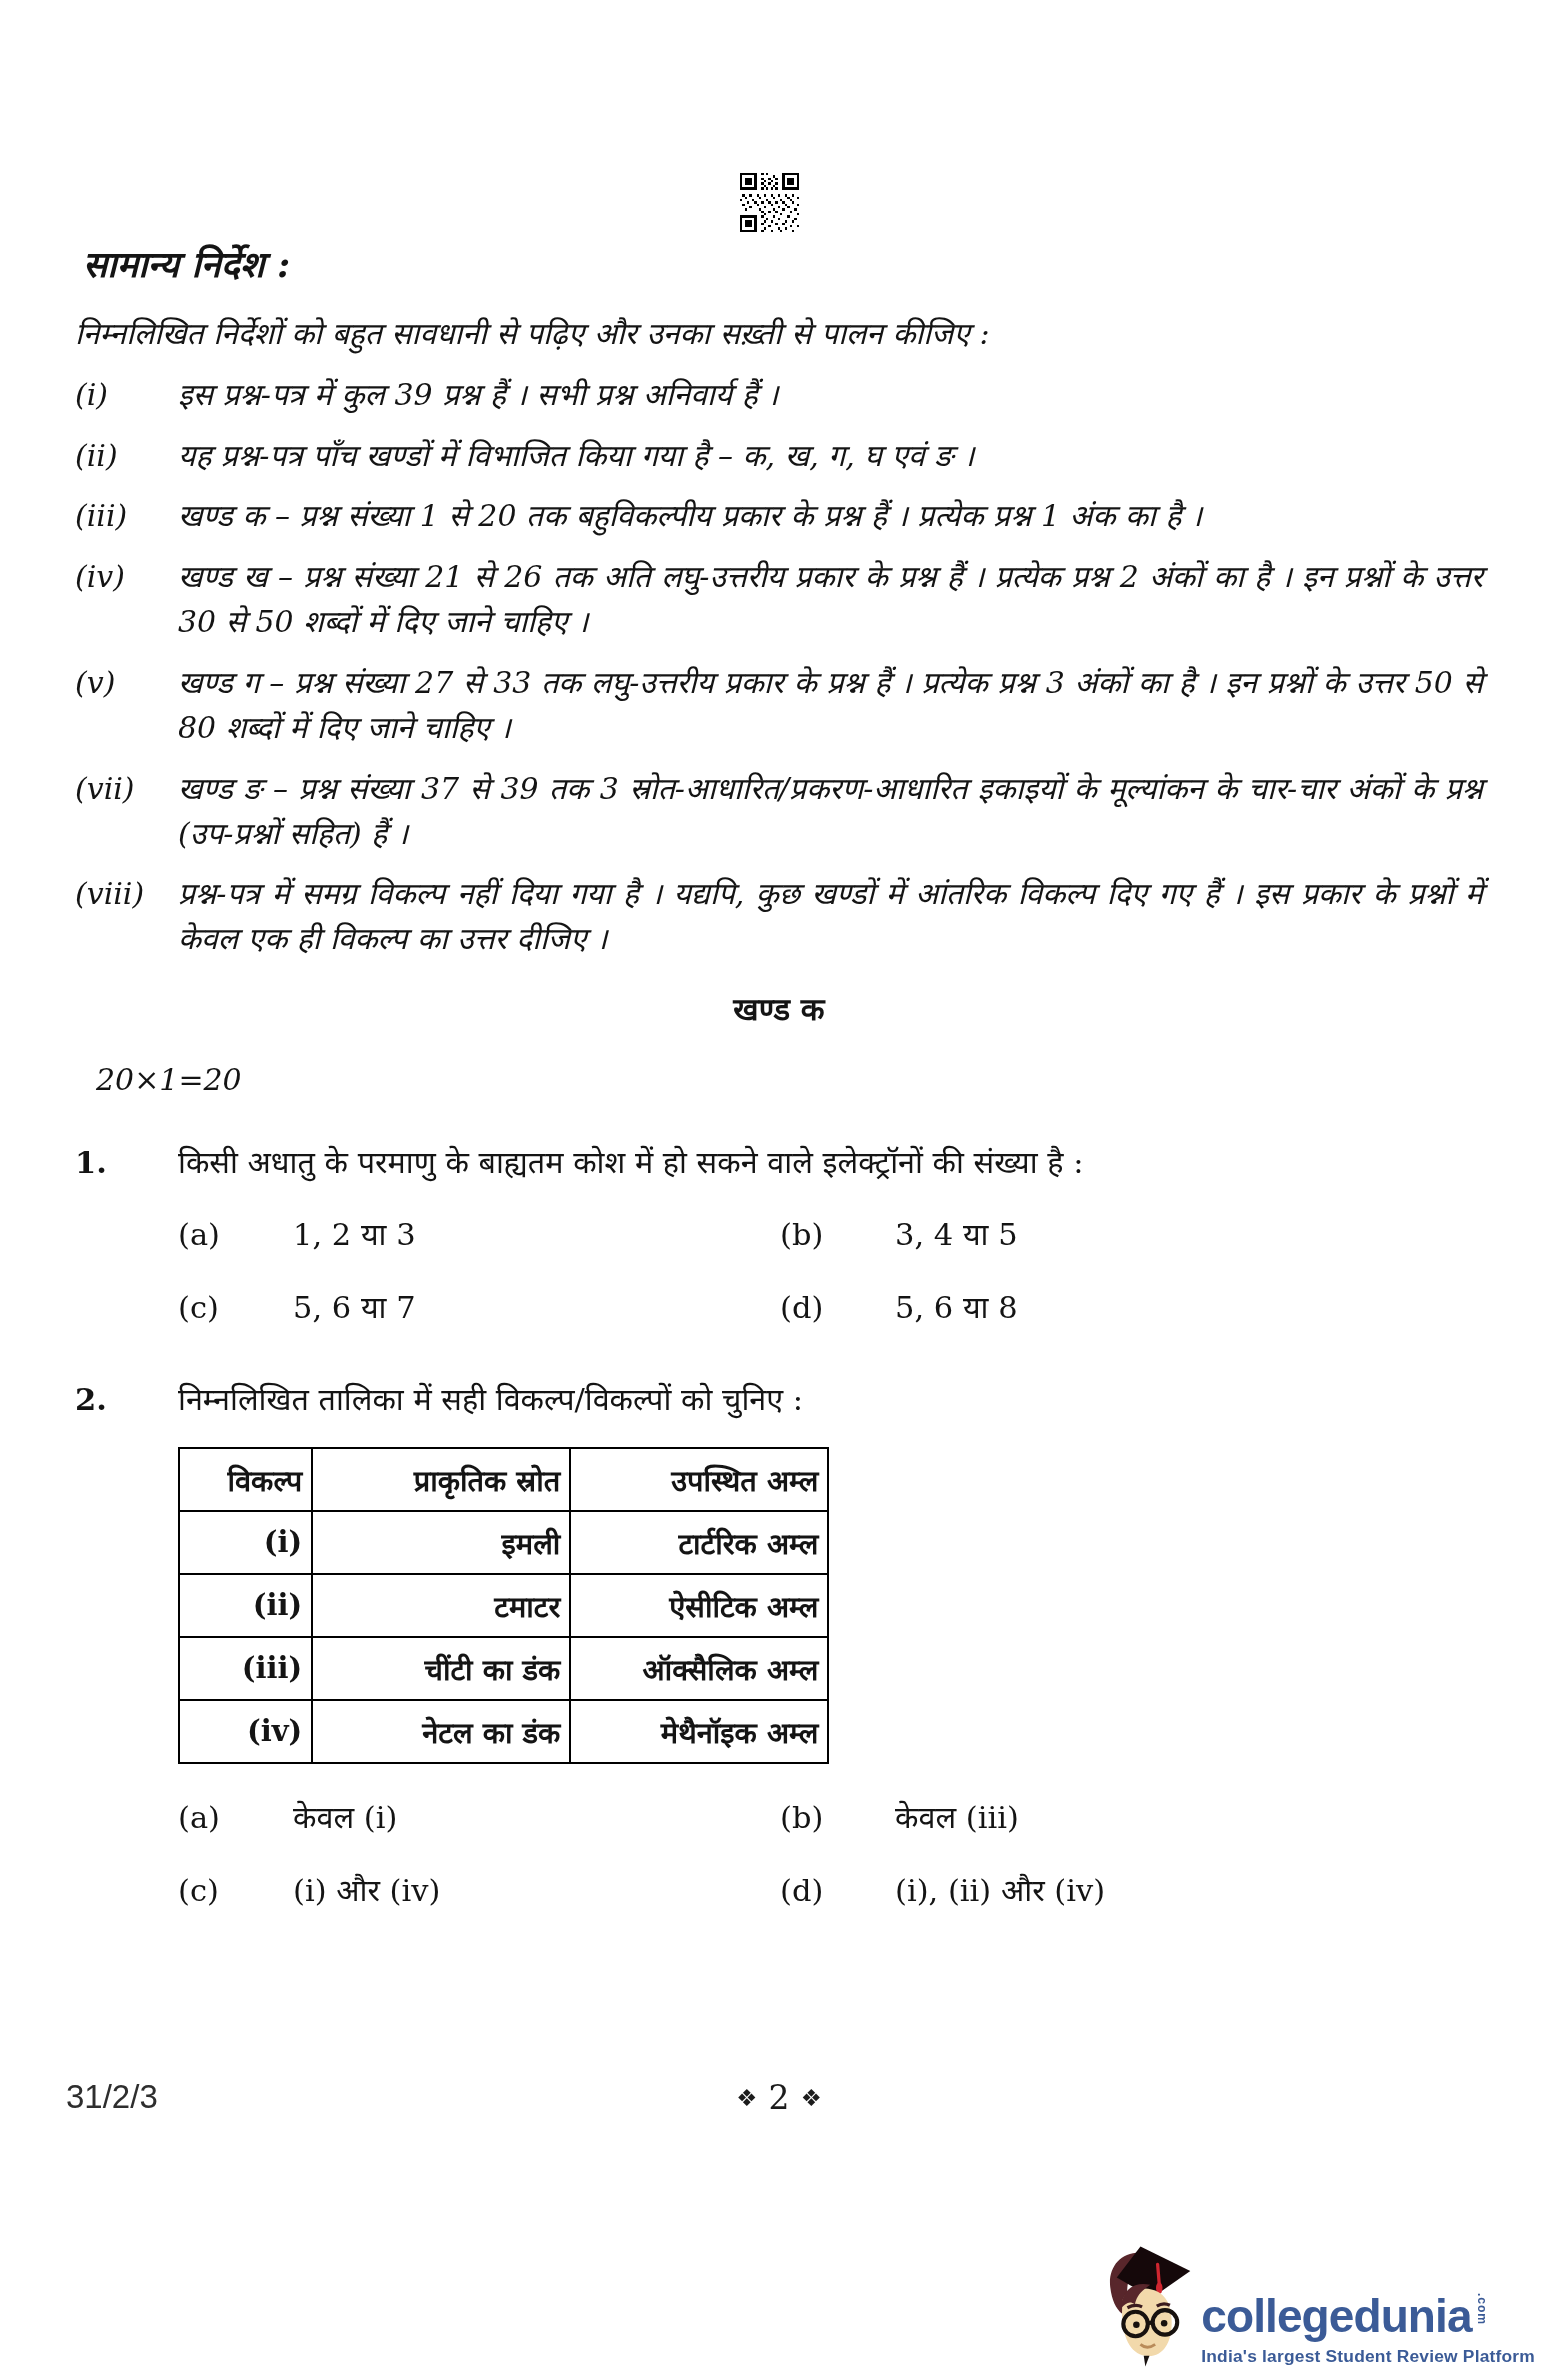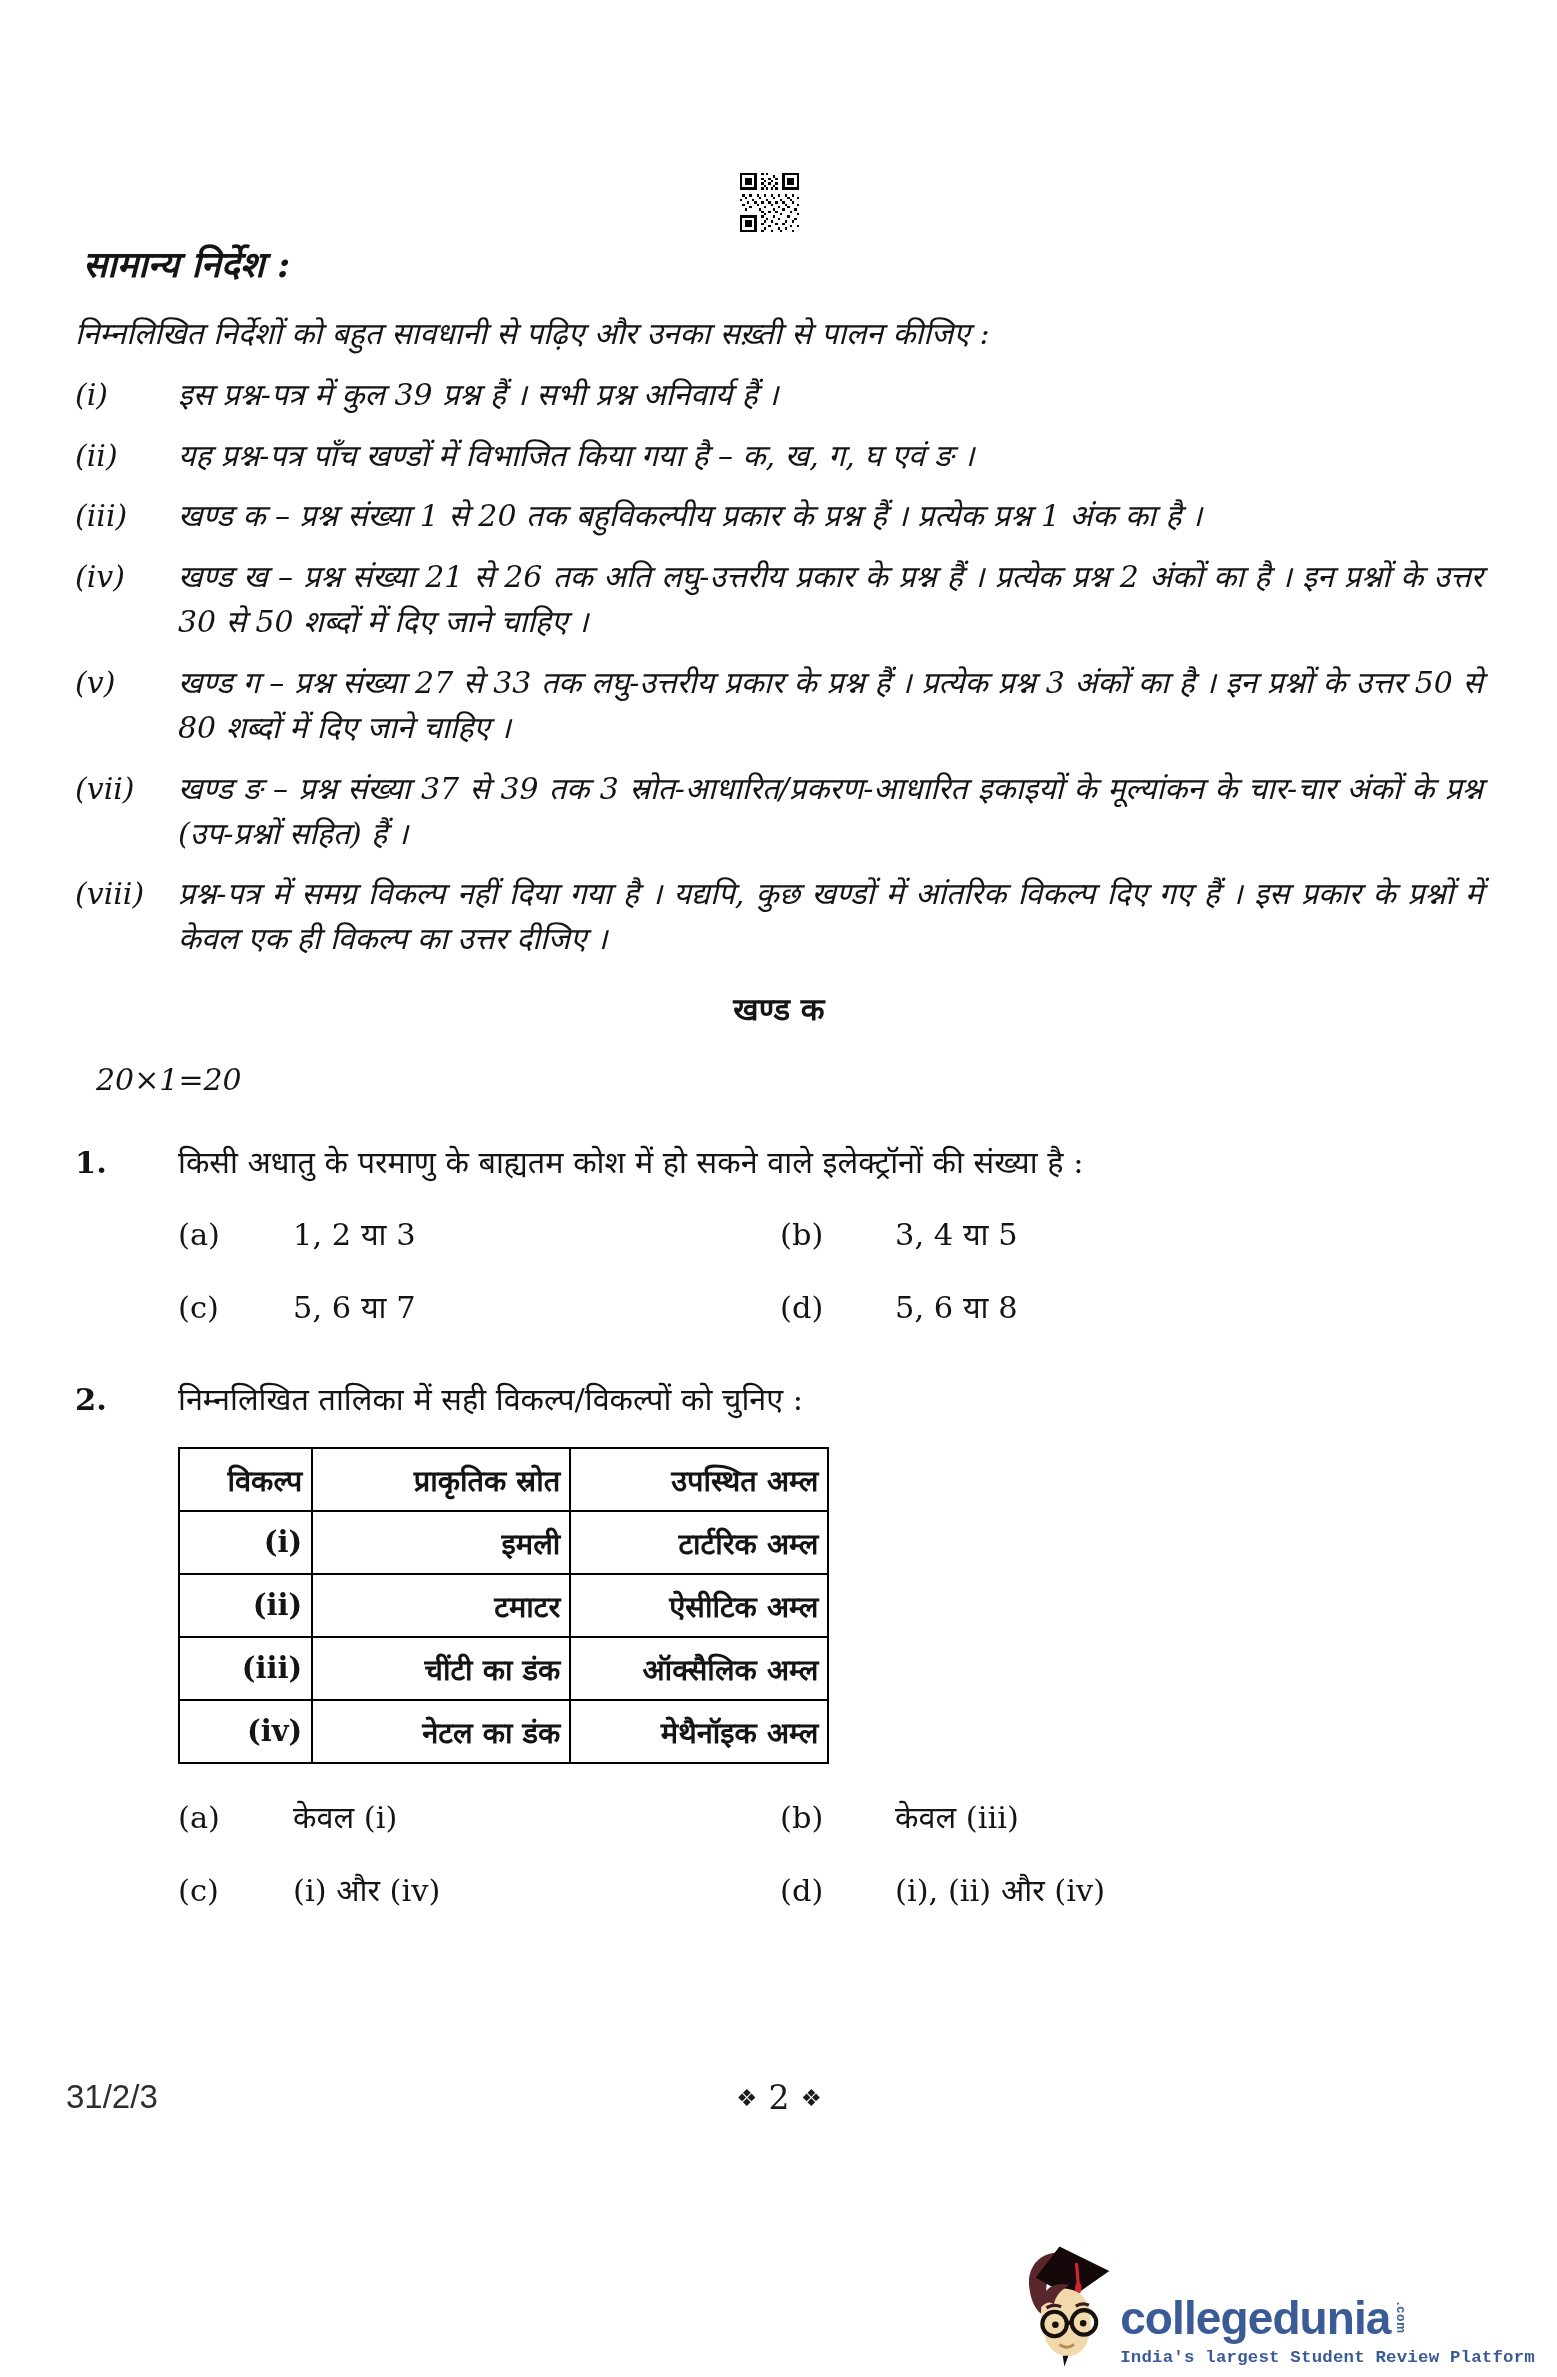--- a/index.html
+++ b/index.html
@@ -50,31 +50,31 @@
   }
   .footer-page {
     position:absolute; left:0; right:0; top:2078px; text-align:center;
     font-size:33px; color:#1c1c1c;
   }
   .footer-page .orn { font-size:23.5px; vertical-align:2.6px; margin:0 11.3px; }
 
   .logo { position:absolute; right:23px; bottom:3.5px; display:flex; align-items:flex-end; }
   .mascot { width:98px; height:131px; margin-right:5.2px; }
   .logo-text { padding-bottom:7px; }
-  .brand-row { display:flex; align-items:center; }
+  .brand-row { display:flex; align-items:flex-start; }
   .brand {
     font-family:"Liberation Sans","DejaVu Sans",sans-serif; font-weight:bold;
     font-size:46px; line-height:1; color:#3b5b97; letter-spacing:-0.9px;
   }
   .tld {
     writing-mode:vertical-rl; font-family:"Liberation Sans","DejaVu Sans",sans-serif;
     font-weight:bold; font-size:12.2px; color:#3b5b97; margin-left:3.5px; letter-spacing:0.9px;
   }
   .tagline {
-    font-family:Liberation Mono, monospace; font-weight:bold;
+    font-family:Liberation Sans, sans-serif; font-weight:bold;
     font-size:17.4px; color:#3b5b97; margin-top:6.1px; letter-spacing:0.2px;text-align:right;
   }
 </style>
 </head>
 <body>
 
 <div class="page">
 
   <svg class="qr" viewBox="0 0 25 25" aria-hidden="true">
     <rect x="0" y="0" width="25" height="25" fill="#fff"></rect>

